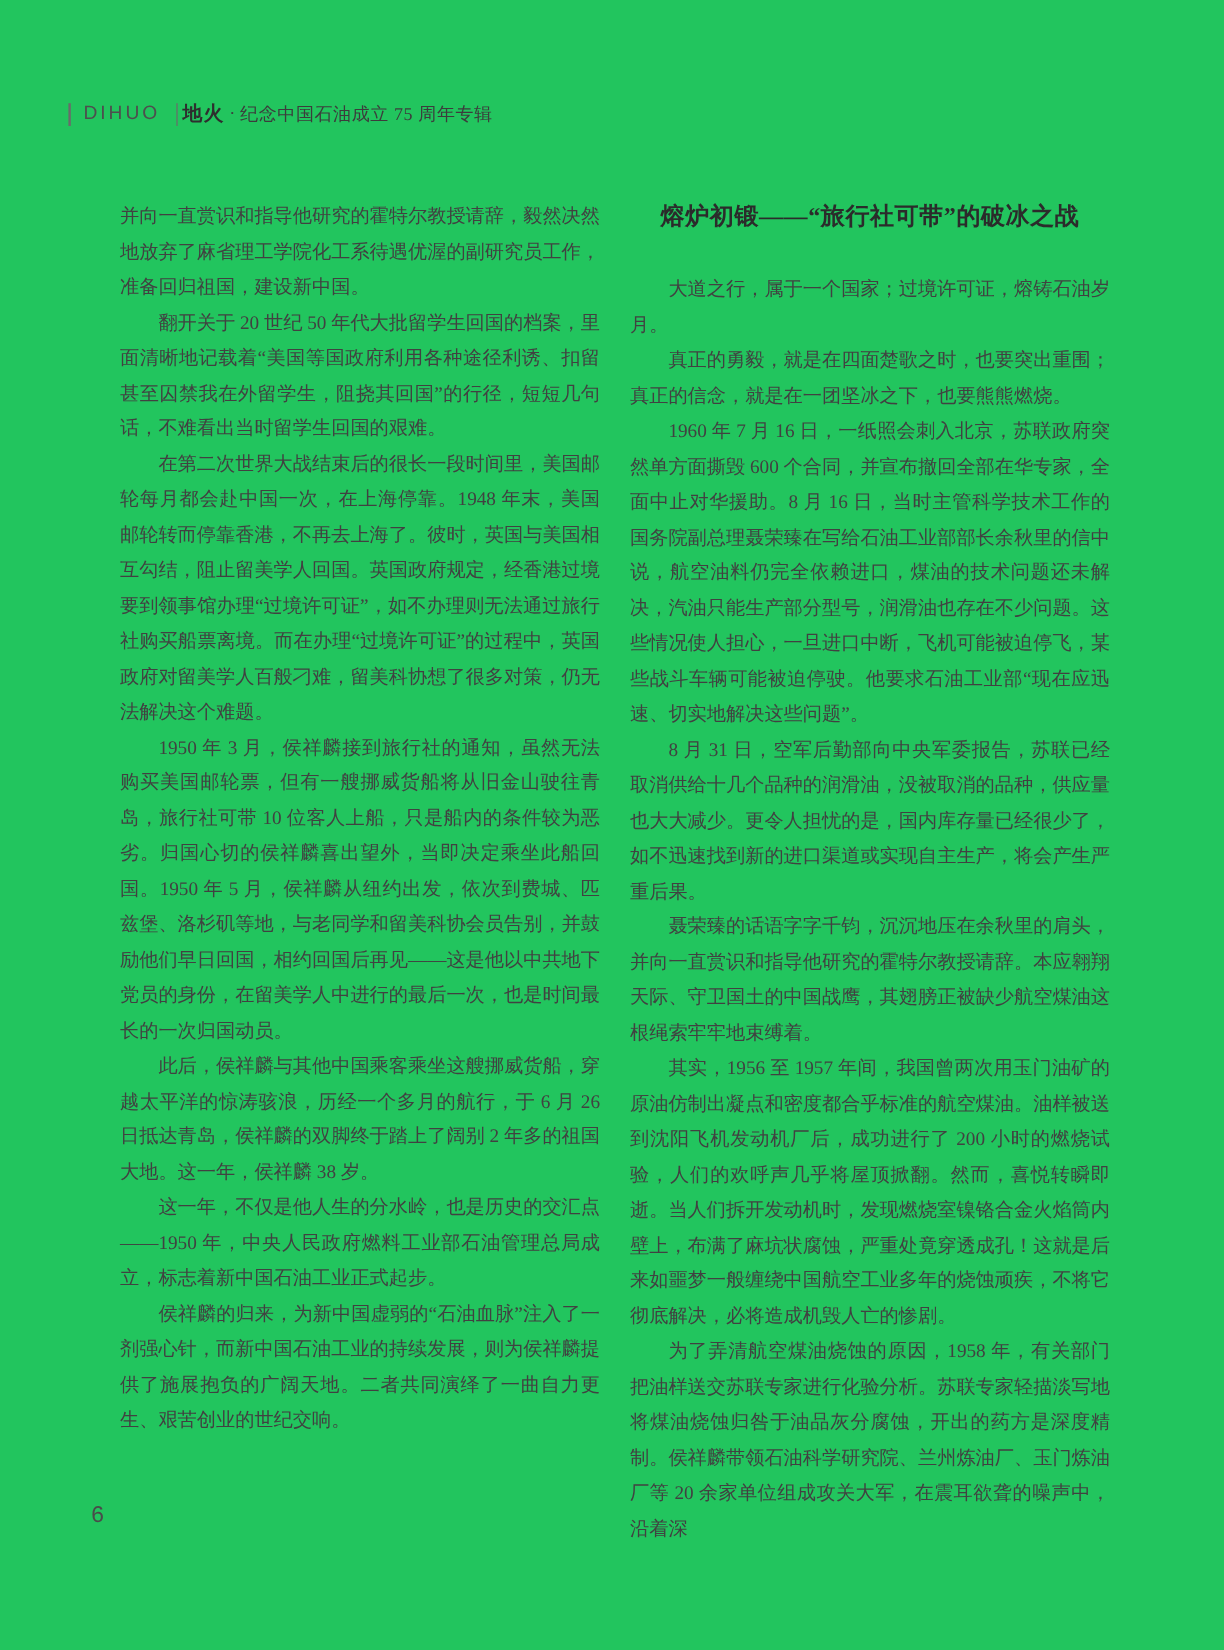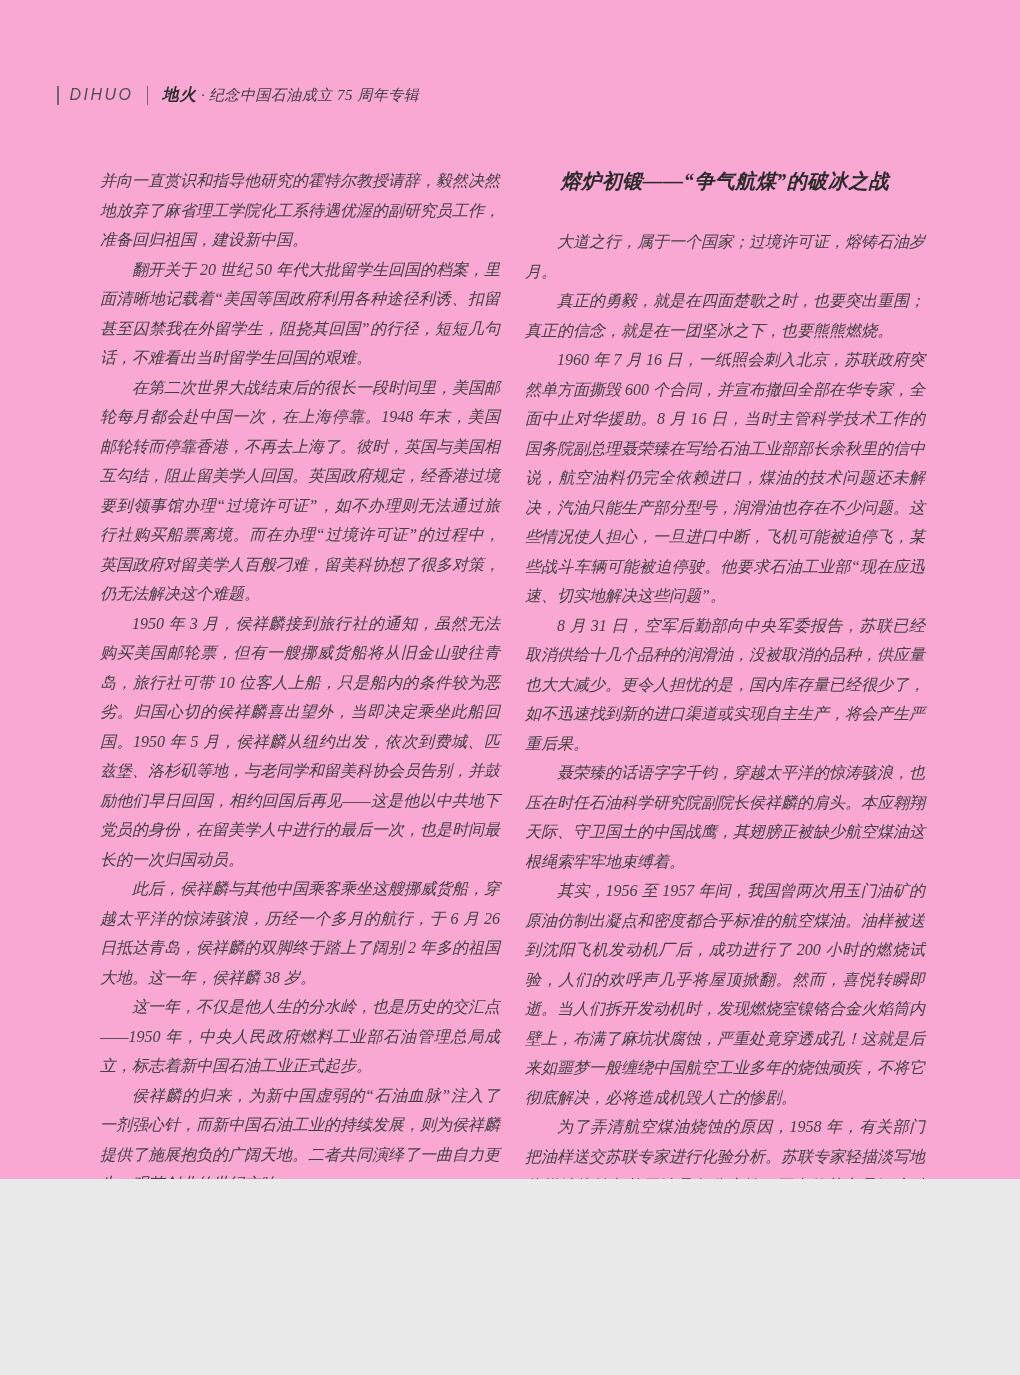--- a/index.html
+++ b/index.html
@@ -1,25 +1,24 @@
 <!DOCTYPE html>
 <html lang="zh"><head>
 <meta charset="utf-8">
 <style>
   * { margin: 0; padding: 0; box-sizing: border-box; }
   html, body { background: #e9e9e9; }
   .page {
     position: relative;
     width: 1020px;
-    height: 1179px;
-    background: #f9a8d4;
+    height: 1375px;
+    background: #22c55e;
     font-family: "Liberation Serif", "DejaVu Serif", serif;
     color: #414141;
     overflow: hidden;
-    font-style: italic;
   }
   
   .header {
     position: absolute;
     left: 57px;
     top: 84px;
     display: flex;
     align-items: center;
     height: 22px;
   }
@@ -33,21 +32,21 @@
     font-family: "Liberation Sans", sans-serif;
     font-size: 16px;
     color: #4e4e4e;
     letter-spacing: 2.5px;
     margin: 0 13px 0 11px;
   }
   .journal-bold {
     font-size: 16.5px;
     font-weight: bold;
     color: #2e2e2e;
-    margin-left: 14px;
+    margin-left: 4px;
     letter-spacing: 1px;
   }
   .journal-sep {
     font-size: 15px;
     color: #3c3c3c;
     margin: 0 4px 0 4px;
   }
   .journal-rest {
     font-size: 15px;
     color: #3c3c3c;
@@ -112,26 +111,26 @@
       <p class="no-indent">并向一直赏识和指导他研究的霍特尔教授请辞，毅然决然地放弃了麻省理工学院化工系待遇优渥的副研究员工作，准备回归祖国，建设新中国。</p>
       <p>翻开关于 20 世纪 50 年代大批留学生回国的档案，里面清晰地记载着“美国等国政府利用各种途径利诱、扣留甚至囚禁我在外留学生，阻挠其回国”的行径，短短几句话，不难看出当时留学生回国的艰难。</p>
       <p>在第二次世界大战结束后的很长一段时间里，美国邮轮每月都会赴中国一次，在上海停靠。1948 年末，美国邮轮转而停靠香港，不再去上海了。彼时，英国与美国相互勾结，阻止留美学人回国。英国政府规定，经香港过境要到领事馆办理“过境许可证”，如不办理则无法通过旅行社购买船票离境。而在办理“过境许可证”的过程中，英国政府对留美学人百般刁难，留美科协想了很多对策，仍无法解决这个难题。</p>
       <p>1950 年 3 月，侯祥麟接到旅行社的通知，虽然无法购买美国邮轮票，但有一艘挪威货船将从旧金山驶往青岛，旅行社可带 10 位客人上船，只是船内的条件较为恶劣。归国心切的侯祥麟喜出望外，当即决定乘坐此船回国。1950 年 5 月，侯祥麟从纽约出发，依次到费城、匹兹堡、洛杉矶等地，与老同学和留美科协会员告别，并鼓励他们早日回国，相约回国后再见——这是他以中共地下党员的身份，在留美学人中进行的最后一次，也是时间最长的一次归国动员。</p>
       <p>此后，侯祥麟与其他中国乘客乘坐这艘挪威货船，穿越太平洋的惊涛骇浪，历经一个多月的航行，于 6 月 26 日抵达青岛，侯祥麟的双脚终于踏上了阔别 2 年多的祖国大地。这一年，侯祥麟 38 岁。</p>
       <p>这一年，不仅是他人生的分水岭，也是历史的交汇点——1950 年，中央人民政府燃料工业部石油管理总局成立，标志着新中国石油工业正式起步。</p>
       <p>侯祥麟的归来，为新中国虚弱的“石油血脉”注入了一剂强心针，而新中国石油工业的持续发展，则为侯祥麟提供了施展抱负的广阔天地。二者共同演绎了一曲自力更生、艰苦创业的世纪交响。</p>
     </div>
 
     <div class="col">
-      <div class="section-heading">熔炉初锻——“争气航煤”的破冰之战</div>
+      <div class="section-heading">熔炉初锻——“旅行社可带”的破冰之战</div>
       <p>大道之行，属于一个国家；过境许可证，熔铸石油岁月。</p>
       <p>真正的勇毅，就是在四面楚歌之时，也要突出重围；真正的信念，就是在一团坚冰之下，也要熊熊燃烧。</p>
       <p>1960 年 7 月 16 日，一纸照会刺入北京，苏联政府突然单方面撕毁 600 个合同，并宣布撤回全部在华专家，全面中止对华援助。8 月 16 日，当时主管科学技术工作的国务院副总理聂荣臻在写给石油工业部部长余秋里的信中说，航空油料仍完全依赖进口，煤油的技术问题还未解决，汽油只能生产部分型号，润滑油也存在不少问题。这些情况使人担心，一旦进口中断，飞机可能被迫停飞，某些战斗车辆可能被迫停驶。他要求石油工业部“现在应迅速、切实地解决这些问题”。</p>
       <p>8 月 31 日，空军后勤部向中央军委报告，苏联已经取消供给十几个品种的润滑油，没被取消的品种，供应量也大大减少。更令人担忧的是，国内库存量已经很少了，如不迅速找到新的进口渠道或实现自主生产，将会产生严重后果。</p>
-      <p>聂荣臻的话语字字千钧，穿越太平洋的惊涛骇浪，也压在时任石油科学研究院副院长侯祥麟的肩头。本应翱翔天际、守卫国土的中国战鹰，其翅膀正被缺少航空煤油这根绳索牢牢地束缚着。</p>
+      <p>聂荣臻的话语字字千钧，沉沉地压在余秋里的肩头，并向一直赏识和指导他研究的霍特尔教授请辞。本应翱翔天际、守卫国土的中国战鹰，其翅膀正被缺少航空煤油这根绳索牢牢地束缚着。</p>
       <p>其实，1956 至 1957 年间，我国曾两次用玉门油矿的原油仿制出凝点和密度都合乎标准的航空煤油。油样被送到沈阳飞机发动机厂后，成功进行了 200 小时的燃烧试验，人们的欢呼声几乎将屋顶掀翻。然而，喜悦转瞬即逝。当人们拆开发动机时，发现燃烧室镍铬合金火焰筒内壁上，布满了麻坑状腐蚀，严重处竟穿透成孔！这就是后来如噩梦一般缠绕中国航空工业多年的烧蚀顽疾，不将它彻底解决，必将造成机毁人亡的惨剧。</p>
       <p>为了弄清航空煤油烧蚀的原因，1958 年，有关部门把油样送交苏联专家进行化验分析。苏联专家轻描淡写地将煤油烧蚀归咎于油品灰分腐蚀，开出的药方是深度精制。侯祥麟带领石油科学研究院、兰州炼油厂、玉门炼油厂等 20 余家单位组成攻关大军，在震耳欲聋的噪声中，沿着深</p>
     </div>
 
   </div>
 
   <div class="page-number">6</div>
 
 </div>
 

